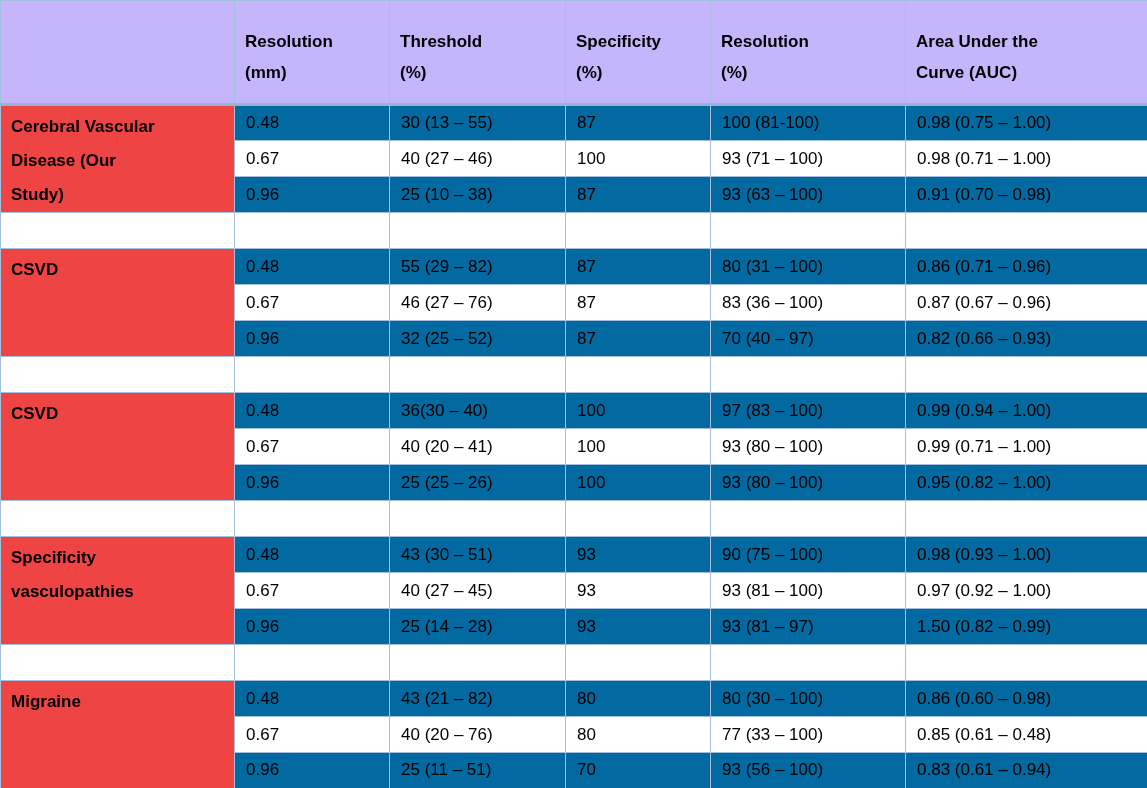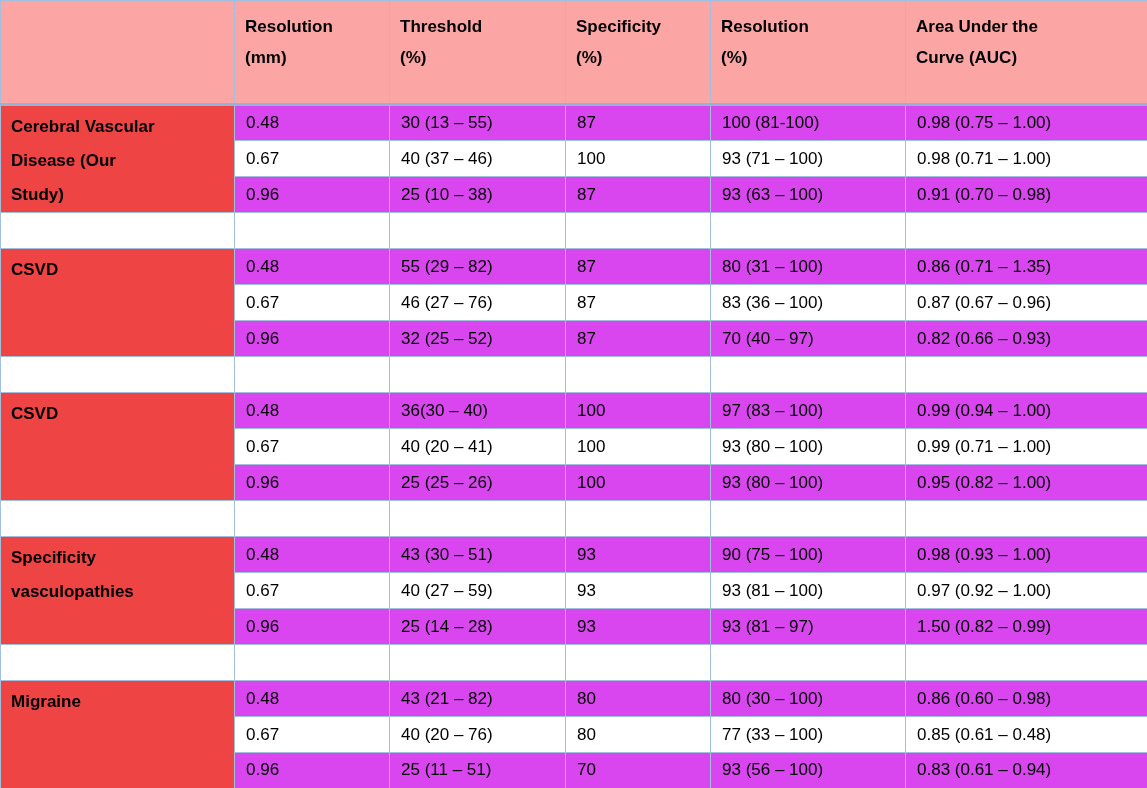--- a/index.html
+++ b/index.html
@@ -19,45 +19,45 @@
   th, td {
     border: 1px solid #a4bfde;
     box-sizing: border-box;
     color: #000;
     font-size: 17px;
     padding: 0 6px 0 10px;
     overflow: hidden;
   }
   thead th {
     height: 104px;
-    background: #fca5a5;
+    background: #c4b5fd;
     font-weight: 700;
     text-align: left;
     vertical-align: top;
-    padding-top: 10px;
+    padding-top: 25px;
     line-height: 1.85;
     white-space: pre-line;
     border-bottom: 3px solid #95b3d7;
   }
   tbody tr { height: 36px; }
   td.label {
     background: #ef4444;
     font-weight: 700;
     vertical-align: top;
     padding-top: 4px;
     line-height: 2.0;
     white-space: pre-line;
   }
   td.data {
     background: #ffffff;
     vertical-align: middle;
     padding-left: 11px;
     white-space: nowrap;
   }
-  tr.band td.data { background: #d946ef; }
+  tr.band td.data { background: #0369a1; }
   tr.sep td { background: #ffffff; }
 </style>
 </head>
 <body>
 
 <table class="results">
   <colgroup>
     <col style="width:234px">
     <col style="width:155px">
     <col style="width:176px">
@@ -86,21 +86,21 @@
 Disease (Our
 Study)</td>
         <td class="data">0.48</td>
         <td class="data">30 (13 – 55)</td>
         <td class="data">87</td>
         <td class="data">100 (81-100)</td>
         <td class="data">0.98 (0.75 – 1.00)</td>
       </tr>
       <tr>
         <td class="data">0.67</td>
-        <td class="data">40 (37 – 46)</td>
+        <td class="data">40 (27 – 46)</td>
         <td class="data">100</td>
         <td class="data">93 (71 – 100)</td>
         <td class="data">0.98 (0.71 – 1.00)</td>
       </tr>
       <tr class="band">
         <td class="data">0.96</td>
         <td class="data">25 (10 – 38)</td>
         <td class="data">87</td>
         <td class="data">93 (63 – 100)</td>
         <td class="data">0.91 (0.70 – 0.98)</td>
@@ -112,21 +112,21 @@
         <td></td>
         <td></td>
         <td></td>
       </tr>
       <tr class="band">
         <td rowspan="3" class="label">CSVD</td>
         <td class="data">0.48</td>
         <td class="data">55 (29 – 82)</td>
         <td class="data">87</td>
         <td class="data">80 (31 – 100)</td>
-        <td class="data">0.86 (0.71 – 1.35)</td>
+        <td class="data">0.86 (0.71 – 0.96)</td>
       </tr>
       <tr>
         <td class="data">0.67</td>
         <td class="data">46 (27 – 76)</td>
         <td class="data">87</td>
         <td class="data">83 (36 – 100)</td>
         <td class="data">0.87 (0.67 – 0.96)</td>
       </tr>
       <tr class="band">
         <td class="data">0.96</td>
@@ -177,21 +177,21 @@
         <td rowspan="3" class="label">Specificity
 vasculopathies</td>
         <td class="data">0.48</td>
         <td class="data">43 (30 – 51)</td>
         <td class="data">93</td>
         <td class="data">90 (75 – 100)</td>
         <td class="data">0.98 (0.93 – 1.00)</td>
       </tr>
       <tr>
         <td class="data">0.67</td>
-        <td class="data">40 (27 – 59)</td>
+        <td class="data">40 (27 – 45)</td>
         <td class="data">93</td>
         <td class="data">93 (81 – 100)</td>
         <td class="data">0.97 (0.92 – 1.00)</td>
       </tr>
       <tr class="band">
         <td class="data">0.96</td>
         <td class="data">25 (14 – 28)</td>
         <td class="data">93</td>
         <td class="data">93 (81 – 97)</td>
         <td class="data">1.50 (0.82 – 0.99)</td>

